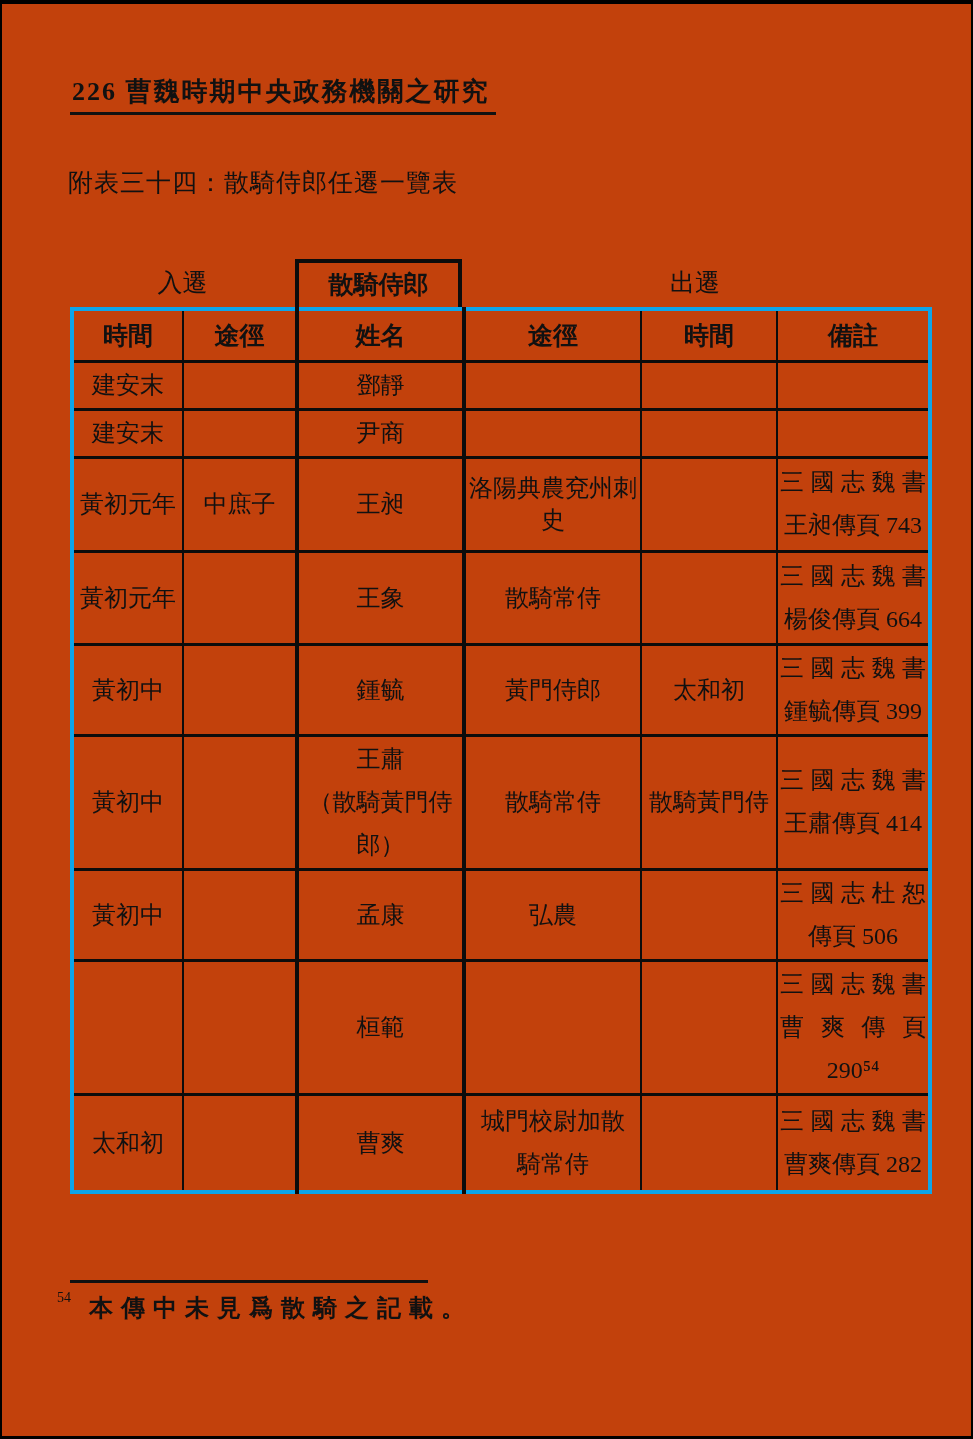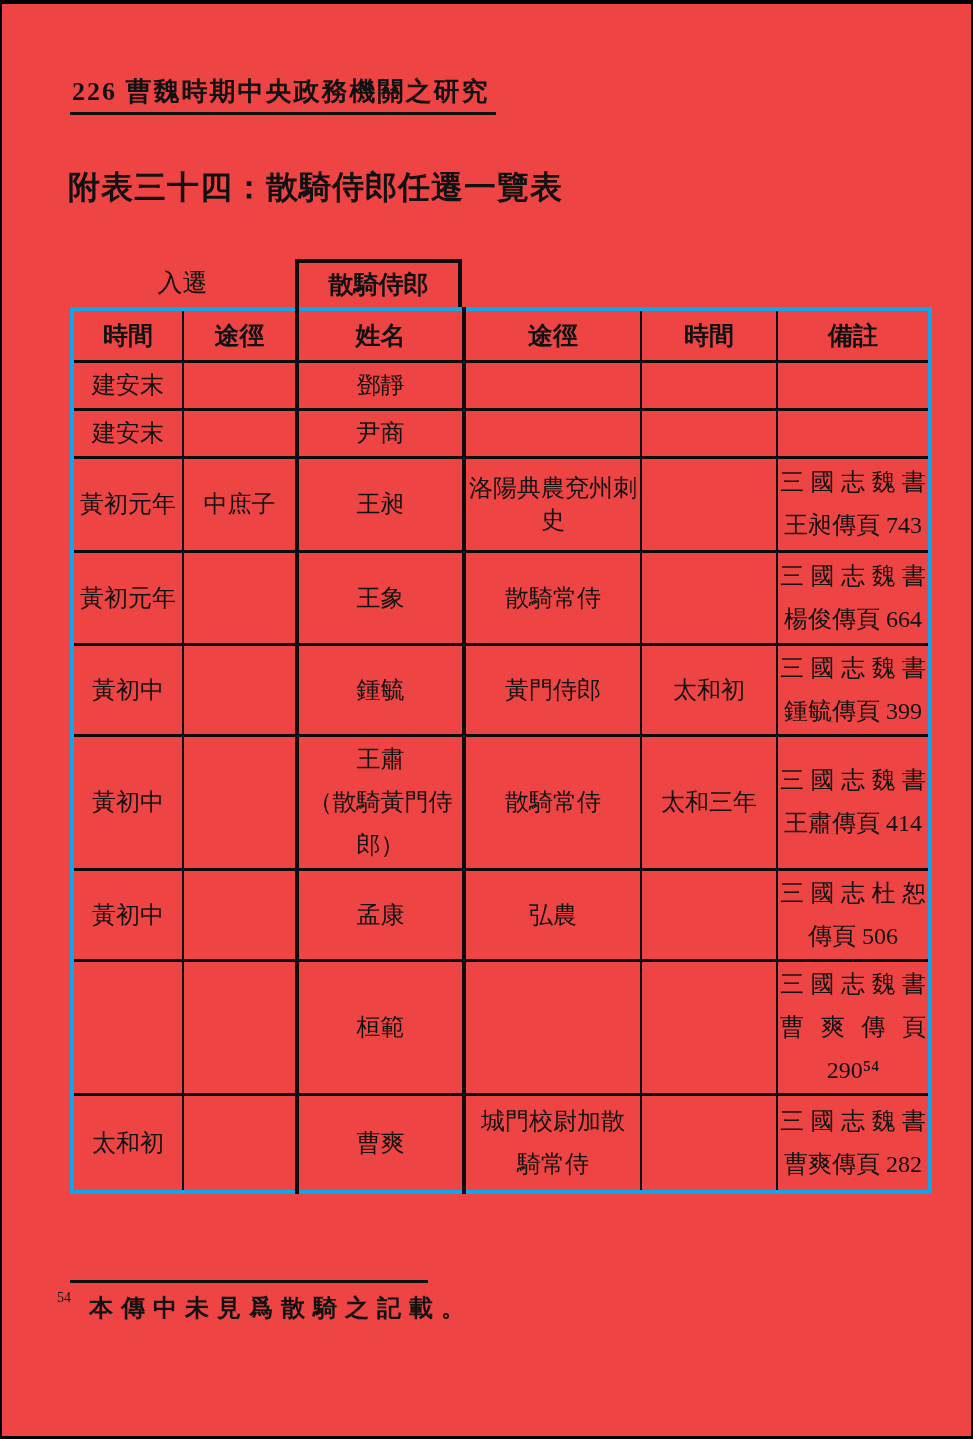--- a/index.html
+++ b/index.html
@@ -3,33 +3,33 @@
 <meta charset="utf-8">
 <style>
   html,body{margin:0;padding:0;}
   body{
     width:973px;height:1439px;
     background:#e8e8e8;
     font-family:"Liberation Serif","DejaVu Serif",serif;
   }
   .page{
     position:relative;width:973px;height:1439px;box-sizing:border-box;
-    background:#ef4444;color:#111;
+    background:#c2410c;color:#111;
     border-top:4px solid #000;border-left:2px solid #000;
     border-right:2px solid #000;border-bottom:3px solid #000;
     overflow:hidden;
   }
   .page-header{
     position:absolute;left:68px;top:70px;
     font-size:26px;font-weight:bold;letter-spacing:2px;
     border-bottom:3px solid #111;padding:0 6px 3px 2px;
   }
   .doc-title{
     position:absolute;left:66px;top:162px;
-    font-size:32px;font-weight:bold;letter-spacing:1px;
+    font-size:25px;font-weight:normal;letter-spacing:1px;
   }
   .tablewrap{position:absolute;left:68px;top:255px;width:765px;}
   .groupband{display:flex;width:858px;height:48px;}
   .g-in{width:225px;text-align:center;font-size:25px;line-height:48px;}
   .g-office{
     width:167px;box-sizing:border-box;text-align:center;font-size:25px;line-height:44px;
     border:4px solid #0c0c0c;border-bottom:none;font-weight:bold;
   }
   .g-out{width:466px;text-align:center;font-size:25px;line-height:48px;}
   table.main{
@@ -63,20 +63,21 @@
 
   <div class="page-header">226 曹魏時期中央政務機關之研究</div>
 
   <div class="doc-title">附表三十四：散騎侍郎任遷一覽表</div>
 
   <div class="tablewrap">
 
     <div class="groupband">
       <div class="g-in">入遷</div>
       <div class="g-office">散騎侍郎</div>
+      <div class="g-out">出遷</div>
     </div>
 
     <table class="main">
       <colgroup>
         <col style="width:111px">
           <col style="width:114px">
           <col style="width:167px">
         <col style="width:177px">
           <col style="width:136px">
           <col style="width:153px">
@@ -148,21 +149,21 @@
 
       <tr style="height:129px">
         <td class="c-time">黃初中</td>
         <td></td>
         <td class="c-name mline">
           <div>王肅</div>
           <div>（散騎黃門侍</div>
           <div>郎）</div>
         </td>
         <td>散騎常侍</td>
-        <td>太和三年</td>
+        <td>散騎黃門侍</td>
         <td class="c-remark">
           <div class="jline">三國志魏書</div>
           <div>王肅傳頁 414</div>
         </td>
       </tr>
 
       <tr style="height:90px">
         <td class="c-time">黃初中</td>
         <td></td>
         <td class="c-name">孟康</td>

